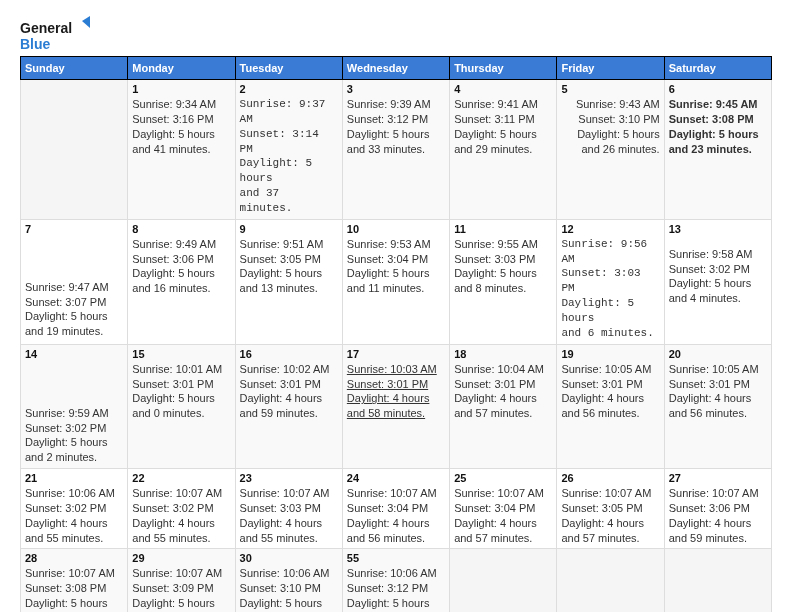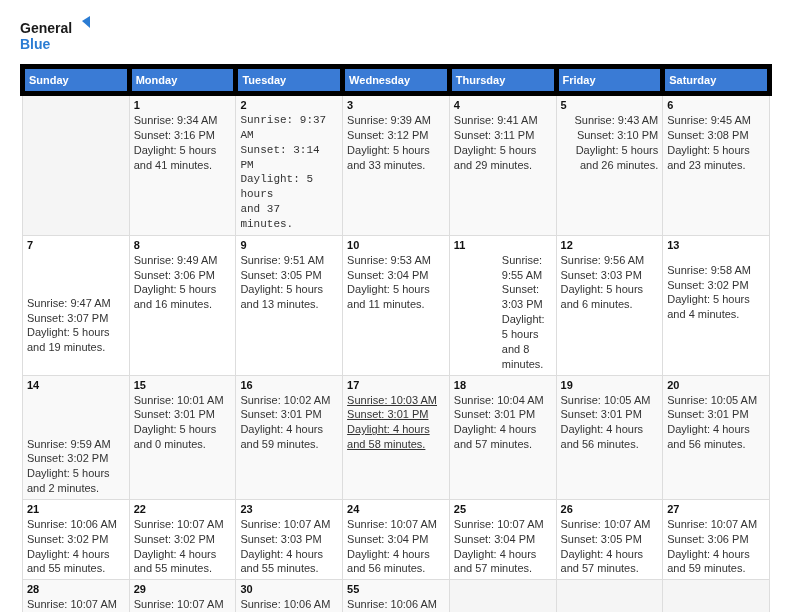--- a/index.html
+++ b/index.html
@@ -13,21 +13,21 @@
     .page {
       width: 792px;
       height: 612px;
       padding: 16px 20px 10px 20px;
       background: #fff;
     }
     .header {
       display: flex;
       justify-content: space-between;
       align-items: flex-start;
-      margin-bottom: 8px;
+      margin-bottom: 0;
     }
     .logo {
       display: flex;
       align-items: center;
       gap: 2px;
     }
     .title-block {
       text-align: right;
     }
     .month-title {
@@ -45,21 +45,21 @@
       border-collapse: collapse;
       table-layout: fixed;
     }
     thead th {
       background: #3a7bd5;
       color: #fff;
       font-size: 11px;
       font-weight: bold;
       padding: 5px 4px;
       text-align: left;
-      border: 5px solid #000000;
+      border: 1px solid #000000;
     }
     tbody td {
       border: 1px solid #ddd;
       vertical-align: top;
       padding: 3px 4px;
       font-size: 9px;
       color: #222;
       height: 78px;
       background: #fff;
     }
@@ -147,21 +147,21 @@
           </td>
           <td>
             <span class="day-num">5</span>
             <div class="cell-content" style="white-space: pre-line; text-align: right;">Sunrise: 9:43 AM
 Sunset: 3:10 PM
 Daylight: 5 hours
 and 26 minutes.</div>
           </td>
           <td>
             <span class="day-num">6</span>
-            <div class="cell-content" style="white-space: pre-line;">Sunrise: 9:45 AM
+            <div class="cell-content" style="white-space: pre-line; font-weight: bold;">Sunrise: 9:45 AM
 Sunset: 3:08 PM
 Daylight: 5 hours
 and 23 minutes.</div>
           </td>
         </tr>
         <tr>
           <td>
             <span class="day-num">7</span>
             <div class="cell-content" style="white-space: pre-line; margin-top: 45px;">Sunrise: 9:47 AM
 Sunset: 3:07 PM
@@ -184,28 +184,28 @@
           </td>
           <td>
             <span class="day-num">10</span>
             <div class="cell-content" style="white-space: pre-line;">Sunrise: 9:53 AM
 Sunset: 3:04 PM
 Daylight: 5 hours
 and 11 minutes.</div>
           </td>
           <td>
             <span class="day-num">11</span>
-            <div class="cell-content" style="white-space: pre-line; margin-left: 48px;">Sunrise: 9:55 AM
+            <div class="cell-content" style="white-space: pre-line;">Sunrise: 9:55 AM
 Sunset: 3:03 PM
 Daylight: 5 hours
 and 8 minutes.</div>
           </td>
           <td>
             <span class="day-num">12</span>
-            <div class="cell-content" style="white-space: pre-line;">Sunrise: 9:56 AM
+            <div class="cell-content" style="white-space: pre-line; font-family: Liberation Mono, monospace;">Sunrise: 9:56 AM
 Sunset: 3:03 PM
 Daylight: 5 hours
 and 6 minutes.</div>
           </td>
           <td>
             <span class="day-num">13</span>
             <div class="cell-content" style="white-space: pre-line; margin-top: 12px;">Sunrise: 9:58 AM
 Sunset: 3:02 PM
 Daylight: 5 hours
 and 4 minutes.</div>

